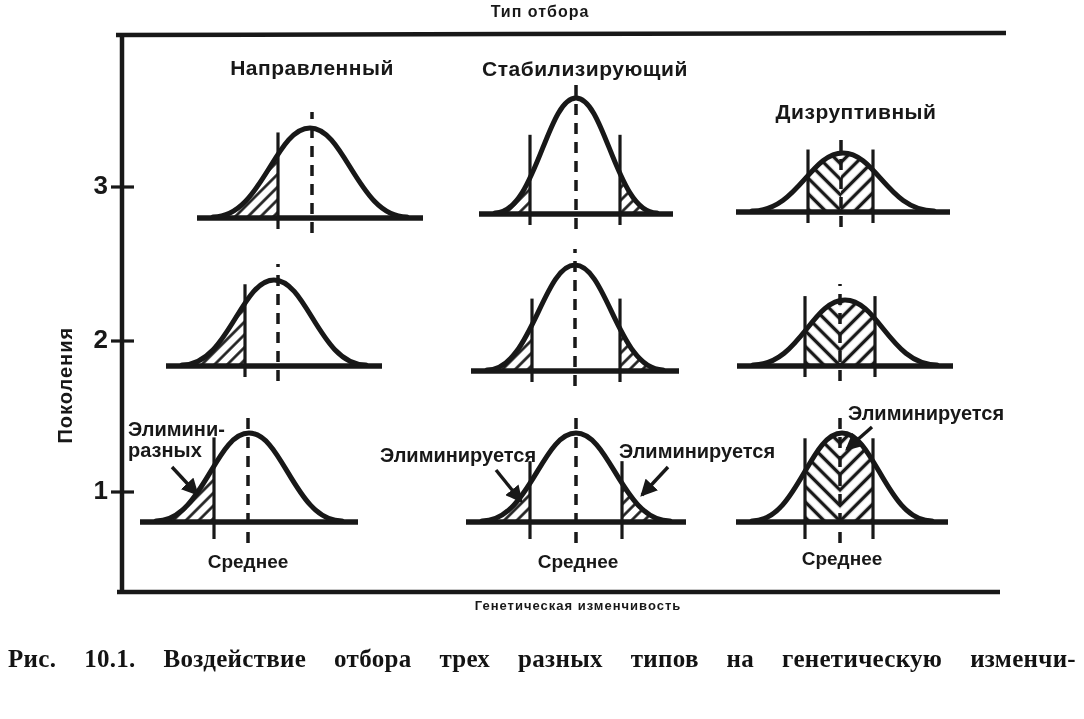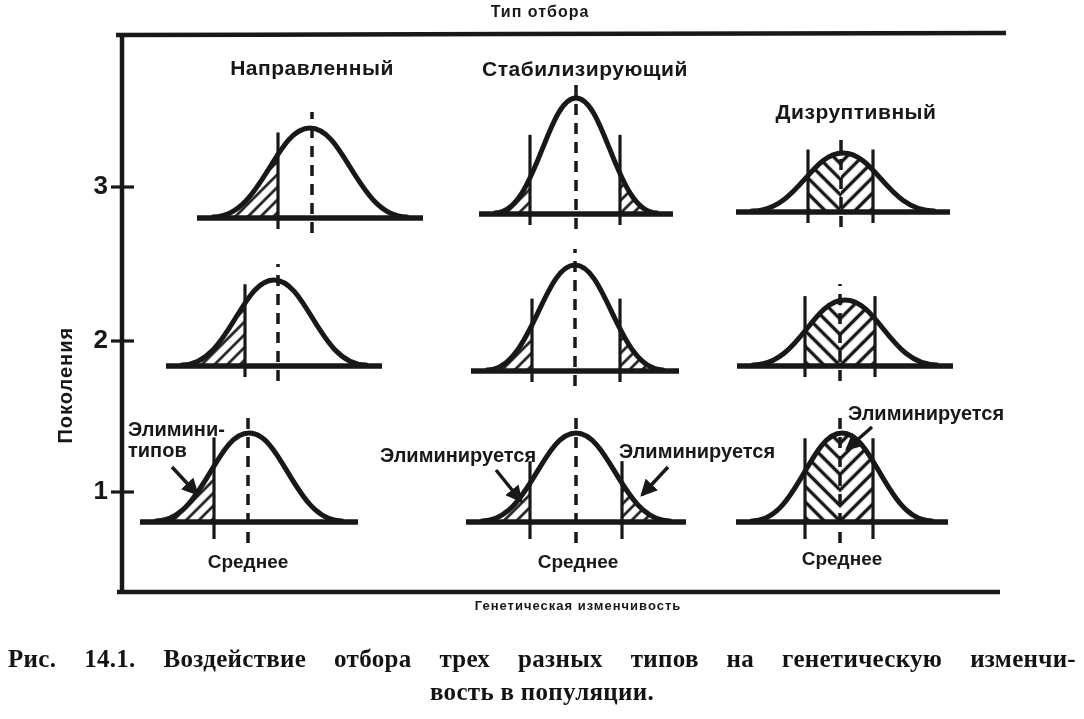--- a/index.html
+++ b/index.html
@@ -192,21 +192,20 @@
 
   <div class="lbl yaxis-label" style="left:10px; top:378px; width:110px; text-align:center;">Поколения</div>
 
   <div class="lbl xaxis-label ctr" style="left:578px; top:599px;">Генетическая изменчивость</div>
 
   <div class="lbl mean ctr" style="left:248px; top:552px;">Среднее</div>
   <div class="lbl mean ctr" style="left:578px; top:552px;">Среднее</div>
   <div class="lbl mean ctr" style="left:842px; top:549px;">Среднее</div>
 
   <div class="lbl elim" style="left:128px; top:419px;text-align:right;">Элимини-</div>
-  <div class="lbl elim" style="left:128px; top:440px;">типов</div>
+  <div class="lbl elim" style="left:128px; top:440px;">разных</div>
   <div class="lbl elim ctr" style="left:458px; top:445px;">Элиминируется</div>
   <div class="lbl elim ctr" style="left:697px; top:441px;">Элиминируется</div>
   <div class="lbl elim ctr" style="left:926px; top:403px;">Элиминируется</div>
 
-  <div class="caption cap1">Рис. 14.1. Воздействие отбора трех разных типов на генетическую изменчи-</div>
-  <div class="caption cap2">вость в популяции.</div>
+  <div class="caption cap1">Рис. 10.1. Воздействие отбора трех разных типов на генетическую изменчи-</div>
 
 </div>
 
 </body></html>

